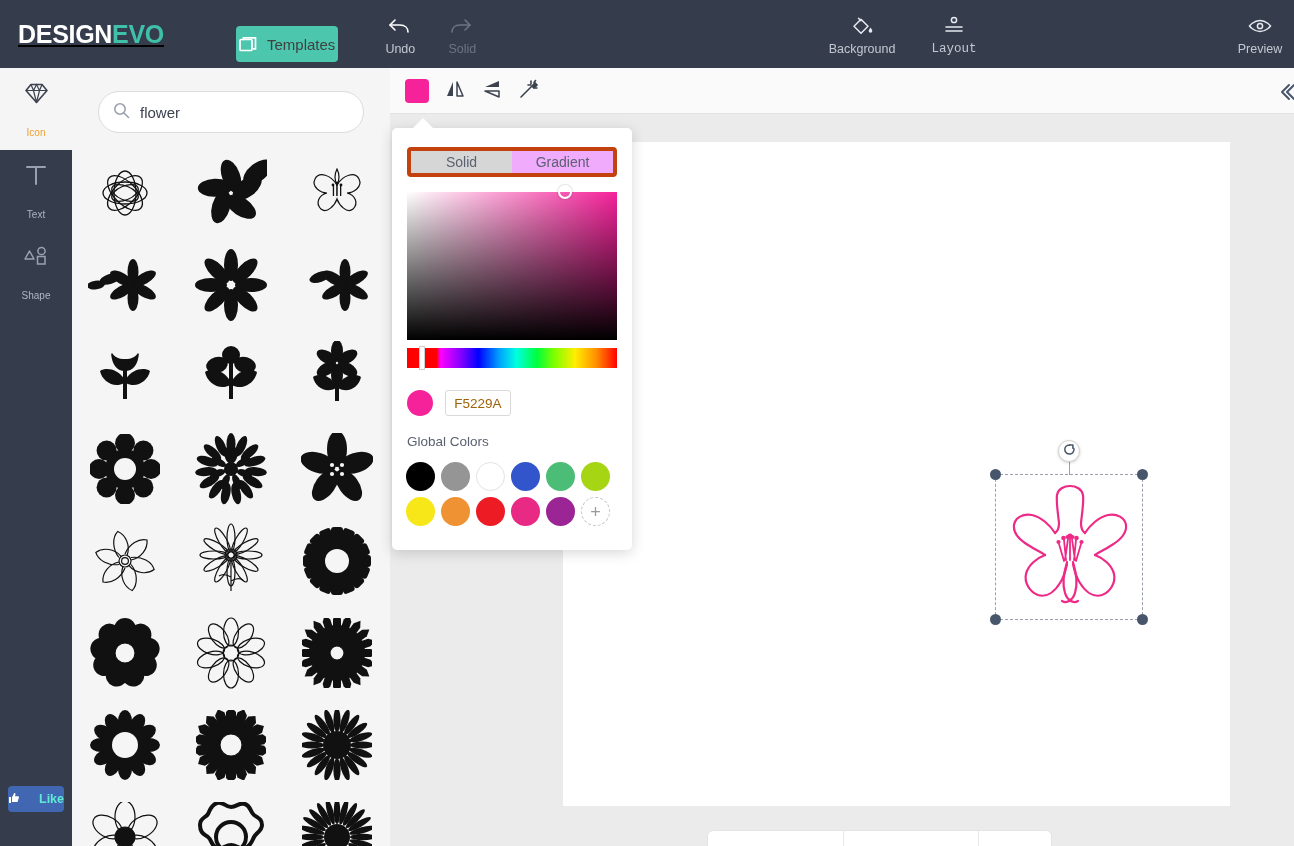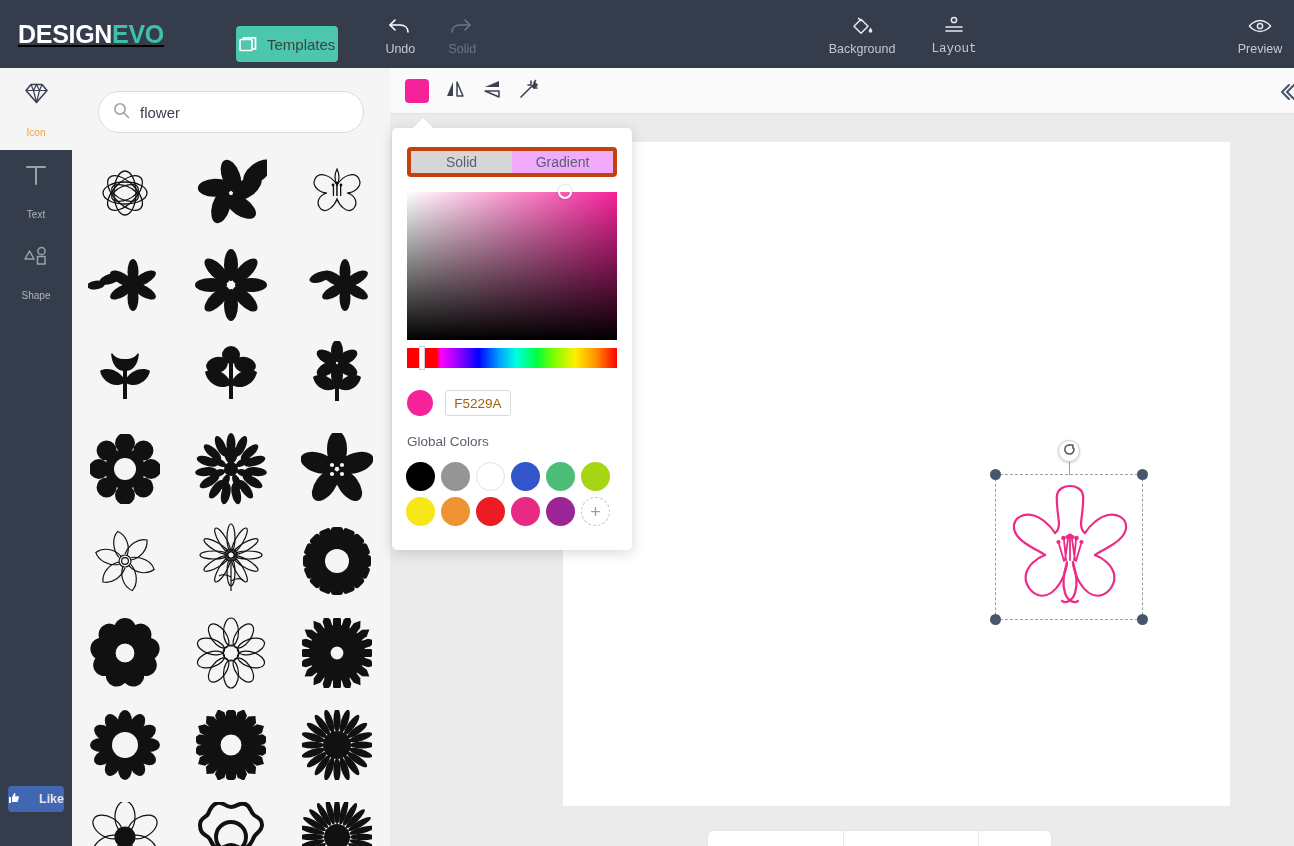--- a/index.html
+++ b/index.html
@@ -80,21 +80,21 @@
   .rail-item.active { background: #f5f5f5; border-top-right-radius: 0; }
   .rail-item.active .r-lbl { color: #f0a030; }
   .rail-item.active + .rail-item { border-top-right-radius: 10px; }
 
   .like-btn {
     position: absolute; left: 8px; top: 718px;
     width: 56px; height: 26px;
     background: #4267b2; border-radius: 4px;
     display: flex; align-items: center; justify-content: center;
     gap: 19px;
-    color: #e5e5e5; font-size: 12.5px; font-weight: bold;
+    color: #5eead4; font-size: 12.5px; font-weight: bold;
     cursor: pointer;
   }
 
   
   .libpanel {
     position: absolute; left: 72px; top: 68px;
     width: 318px; height: 778px;
     background: #f5f5f5;
     overflow: hidden;
   }

